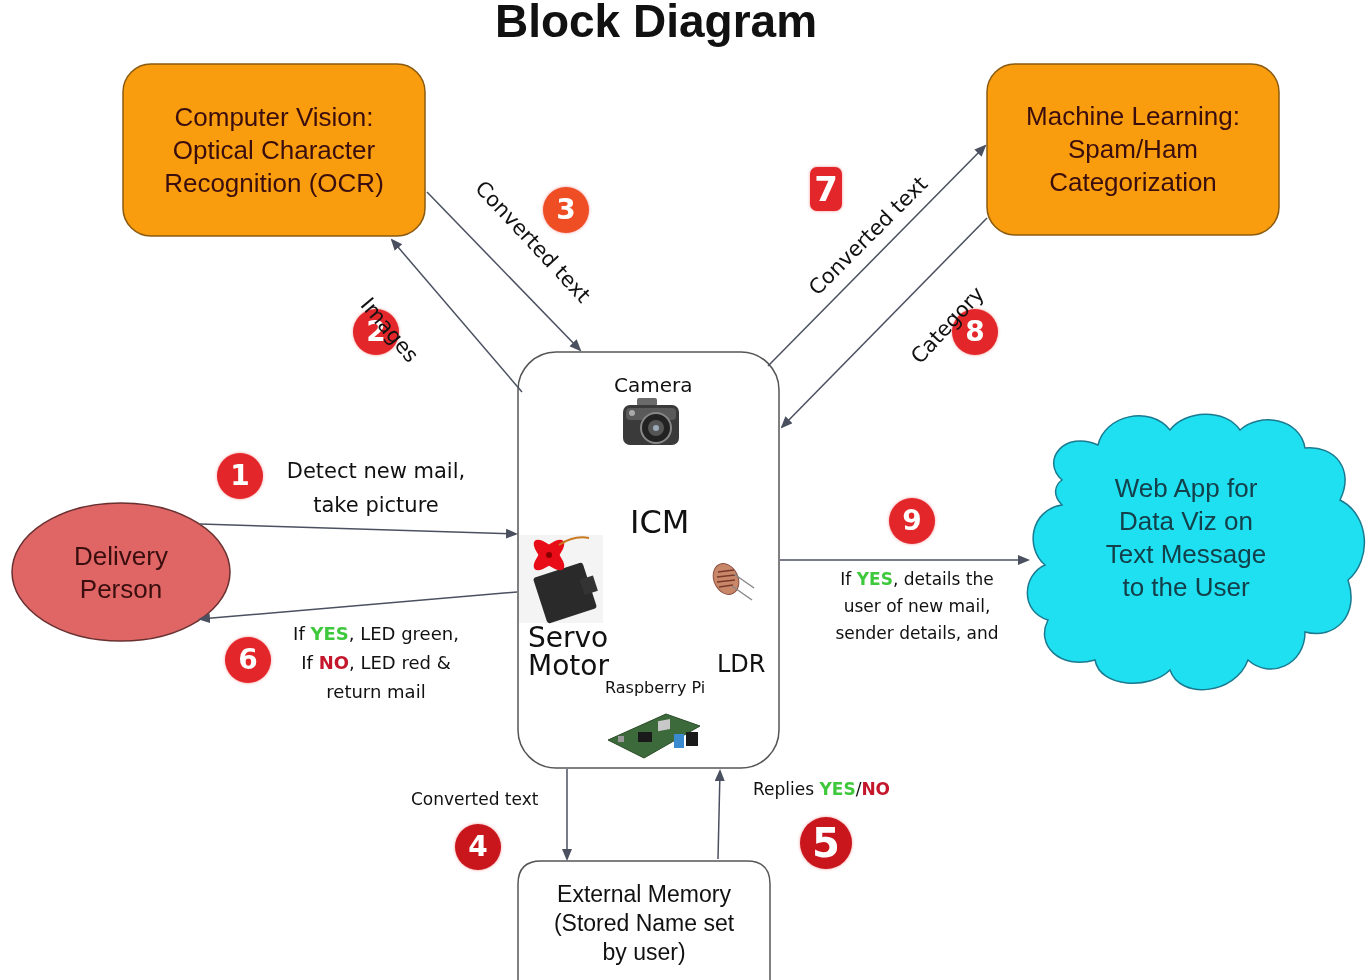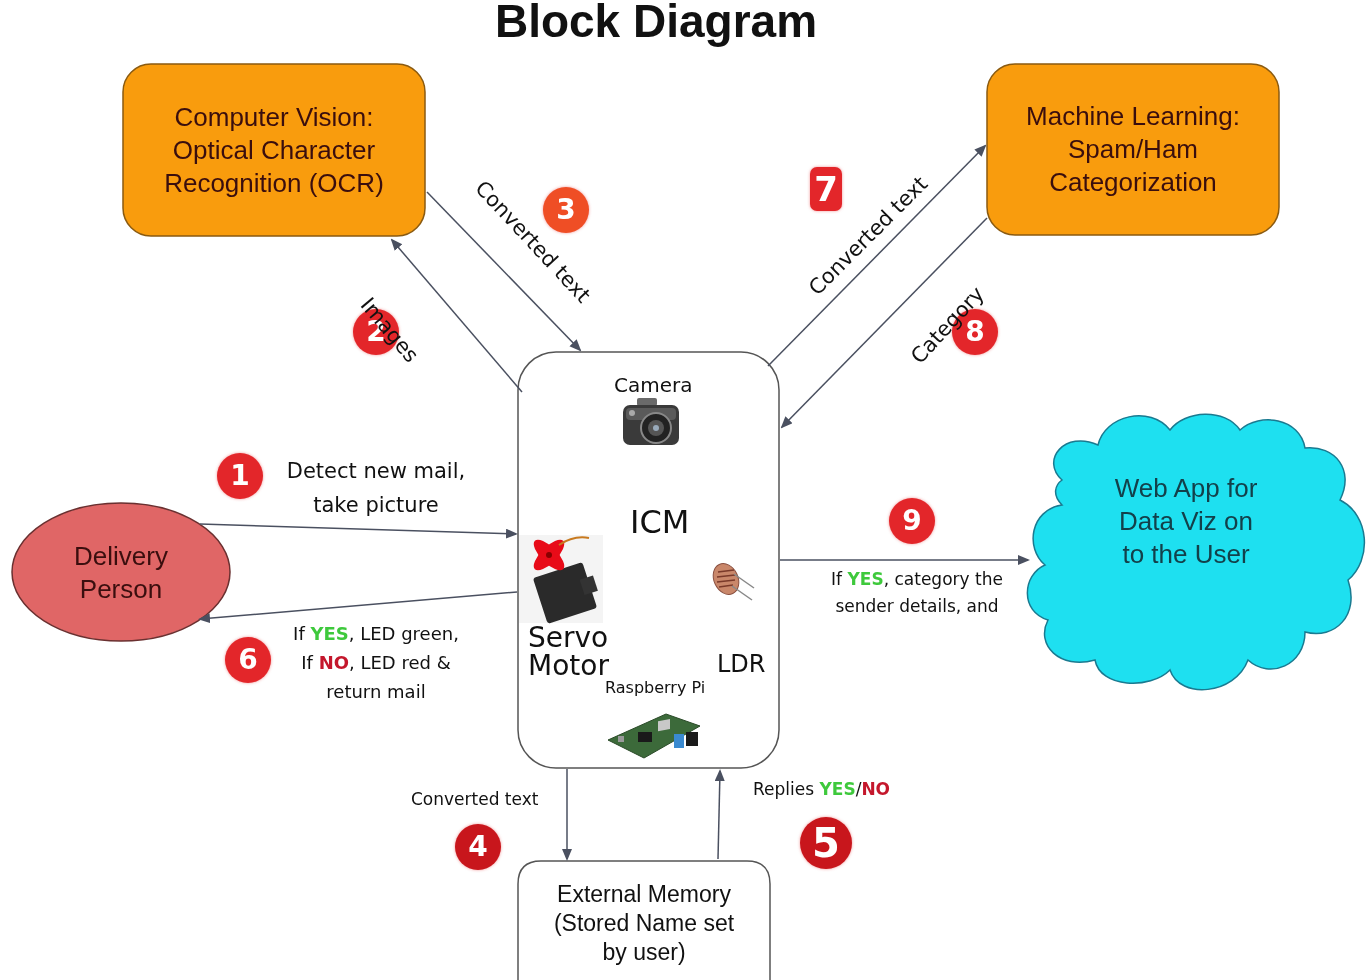--- a/index.html
+++ b/index.html
@@ -115,20 +115,21 @@
 </div>
 
 <div class="box-text" style="left:12px; top:540px; width:218px;">
   <div>Delivery</div>
   <div>Person</div>
 </div>
 
 <div class="box-text" style="left:1056px; top:472px; width:260px; color:#13404a;">
   <div>Web App for</div>
   <div>Data Viz on</div>
+  <div>Text Message</div>
   <div>to the User</div>
 </div>
 
 <div class="box-text" style="left:518px; top:880px; width:252px; font-size:23px; line-height:29px; color:#111;">
   <div>External Memory</div>
   <div>(Stored Name set</div>
   <div>by user)</div>
 </div>
 
 <div class="lbl" style="left:614px; top:373px; font-size:20px;">Camera</div>
@@ -168,15 +169,16 @@
 </div>
 
 <div class="badge square" style="left:810px; top:167px;">7</div>
 <div class="lbl" style="left:804px; top:283px; font-size:21px; transform:rotate(-45deg); transform-origin:left top;">Converted text</div>
 
 <div class="badge" style="left:952px; top:309px;">8</div>
 <div class="lbl" style="left:906px; top:352px; font-size:21px; transform:rotate(-47deg); transform-origin:left top;">Category</div>
 
 <div class="badge" style="left:889px; top:498px;">9</div>
 <div class="lbl center" style="left:817px; top:566px; width:200px; font-size:17px; line-height:27px;">
-  <div><span>If </span><span class="yes">YES</span><span>, category the</span></div>
+  <div><span>If </span><span class="yes">YES</span><span>, details the</span></div>
+  <div>user of new mail,</div>
   <div>sender details, and</div>
 </div>
 
 </body></html>

